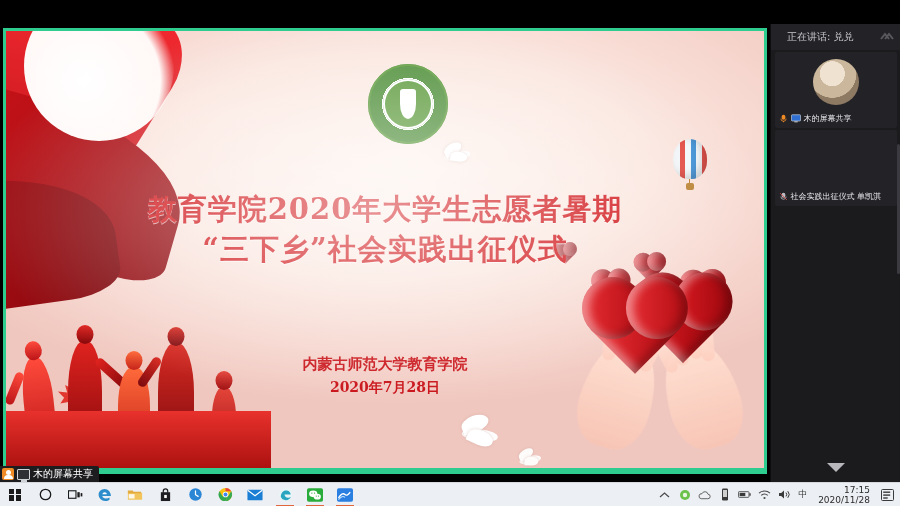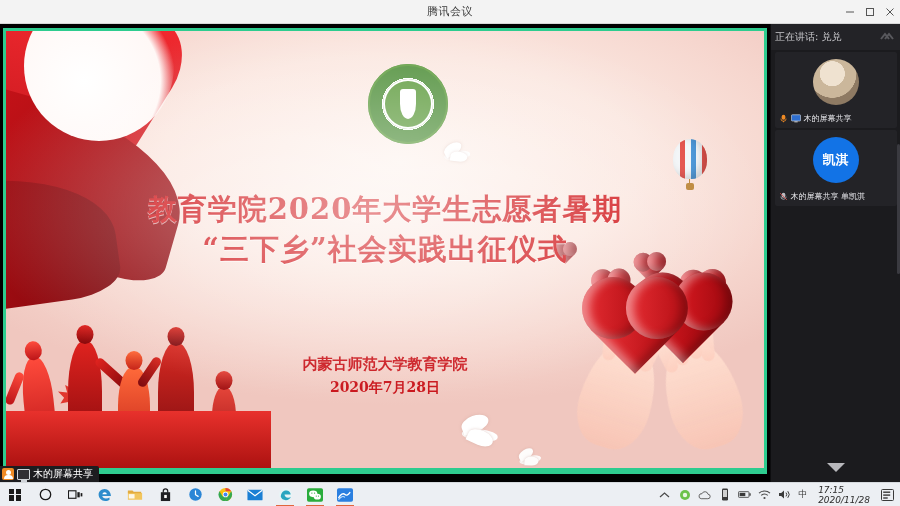--- a/index.html
+++ b/index.html
@@ -217,21 +217,21 @@
   }
 
   
   .panel {
     position:absolute; right:0; top:0; width:130px; height:458px;
     background:#1b1b1e;
     border-left:1px solid #0d0d0f;
   }
   .speaking-bar {
     height:26px; display:flex; align-items:center;
-    padding-left:4px;
+    padding-left:16px;
     background:#232327;
     color:#c9c9cd; font-size:10px;
     position:relative;
   }
   .speaking-bar .collapse-icon {
     position:absolute; right:6px; top:6px; width:16px; height:14px;
     opacity:.45;
   }
   .tile {
     position:relative; width:122px; height:76px; margin:2px auto 0 auto;
@@ -284,21 +284,21 @@
     position:relative;
   }
   .tb-item.open::after {
     content:""; position:absolute; bottom:0; left:6px; right:6px; height:2px; background:#e0663d;
   }
   .tray {
     margin-left:auto; display:flex; align-items:center; gap:7px; padding-right:6px;
     font-size:9px; color:#3a3a3a;
   }
   .tray-ico { width:13px; height:13px; display:flex; align-items:center; justify-content:center; }
-  .clock { text-align:left; line-height:10px; font-size:9px; color:#2b2b2b; padding:0 4px;font-style:italic; }
+  .clock { text-align:right; line-height:10px; font-size:9px; color:#2b2b2b; padding:0 4px; }
   .clock span { display:block; }
 
   
   .share-badge {
     position:absolute; left:0; bottom:24px; height:16px;
     display:flex; align-items:center; gap:3px;
     padding:0 6px 0 2px;
     background:#1d1d20; color:#fff; font-size:10px;
     border-top-right-radius:2px;
   }
@@ -319,41 +319,20 @@
     content:""; position:absolute; left:3px; bottom:-3px; width:6px; height:2px; background:#cfd3d8;
   }
   .win-logo { width:12px; height:12px; display:grid; grid-template-columns:1fr 1fr; grid-template-rows:1fr 1fr; gap:1.5px;}
   .win-logo i { background:#1a1a1a; display:block; }
 </style>
 </head>
 <body>
 
 <div id="app">
 
-  <div class="titlebar">
-    <div class="titlebar-title">腾讯会议</div>
-    <div class="win-controls">
-      <div class="win-btn">
-        <svg width="10" height="10" viewBox="0 0 10 10">
-            <line x1="1" y1="5" x2="9" y2="5" stroke="#555" stroke-width="1"></line>
-          </svg>
-      </div>
-      <div class="win-btn">
-        <svg width="10" height="10" viewBox="0 0 10 10">
-            <rect x="1.5" y="1.5" width="7" height="7" fill="none" stroke="#555" stroke-width="1"></rect>
-          </svg>
-      </div>
-      <div class="win-btn close">
-        <svg width="10" height="10" viewBox="0 0 10 10">
-            <line x1="1.5" y1="1.5" x2="8.5" y2="8.5" stroke="#555" stroke-width="1"></line>
-            <line x1="8.5" y1="1.5" x2="1.5" y2="8.5" stroke="#555" stroke-width="1"></line>
-          </svg>
-      </div>
-    </div>
-  </div>
 
   <div class="meeting-body">
 
     <div class="share-area">
       <div class="share-frame">
         <div class="slide">
 
           <div class="ribbon rb1"></div>
           <div class="ribbon rb3"></div>
           <div class="ribbon rb2"></div>
@@ -474,32 +453,29 @@
               </svg>
           </span>
           <span>木的屏幕共享</span>
         </div>
       </div>
 
 
 
 
       <div class="tile">
-        <div class="tile-av av-blue">
-          <span>凯淇</span>
-        </div>
         <div class="tile-label">
           <span class="mic-ico">
             <svg width="9" height="9" viewBox="0 0 12 12">
                 <rect x="3.5" y="1" width="5" height="6.5" rx="2.5" fill="#b9b9bf"></rect>
                 <path d="M2.5 6.2a3.5 3.5 0 0 0 7 0" fill="none" stroke="#b9b9bf" stroke-width="1.1"></path>
                 <line x1="1.5" y1="1.5" x2="10.5" y2="10.5" stroke="#d9534f" stroke-width="1.1"></line>
               </svg>
           </span>
-          <span>木的屏幕共享 单凯淇</span>
+          <span>社会实践出征仪式 单凯淇</span>
         </div>
       </div>
 
       <div class="scroll-down"></div>
       <div class="panel-scrollbar"></div>
     </div>
 
   </div>
 
   <div class="share-badge">

